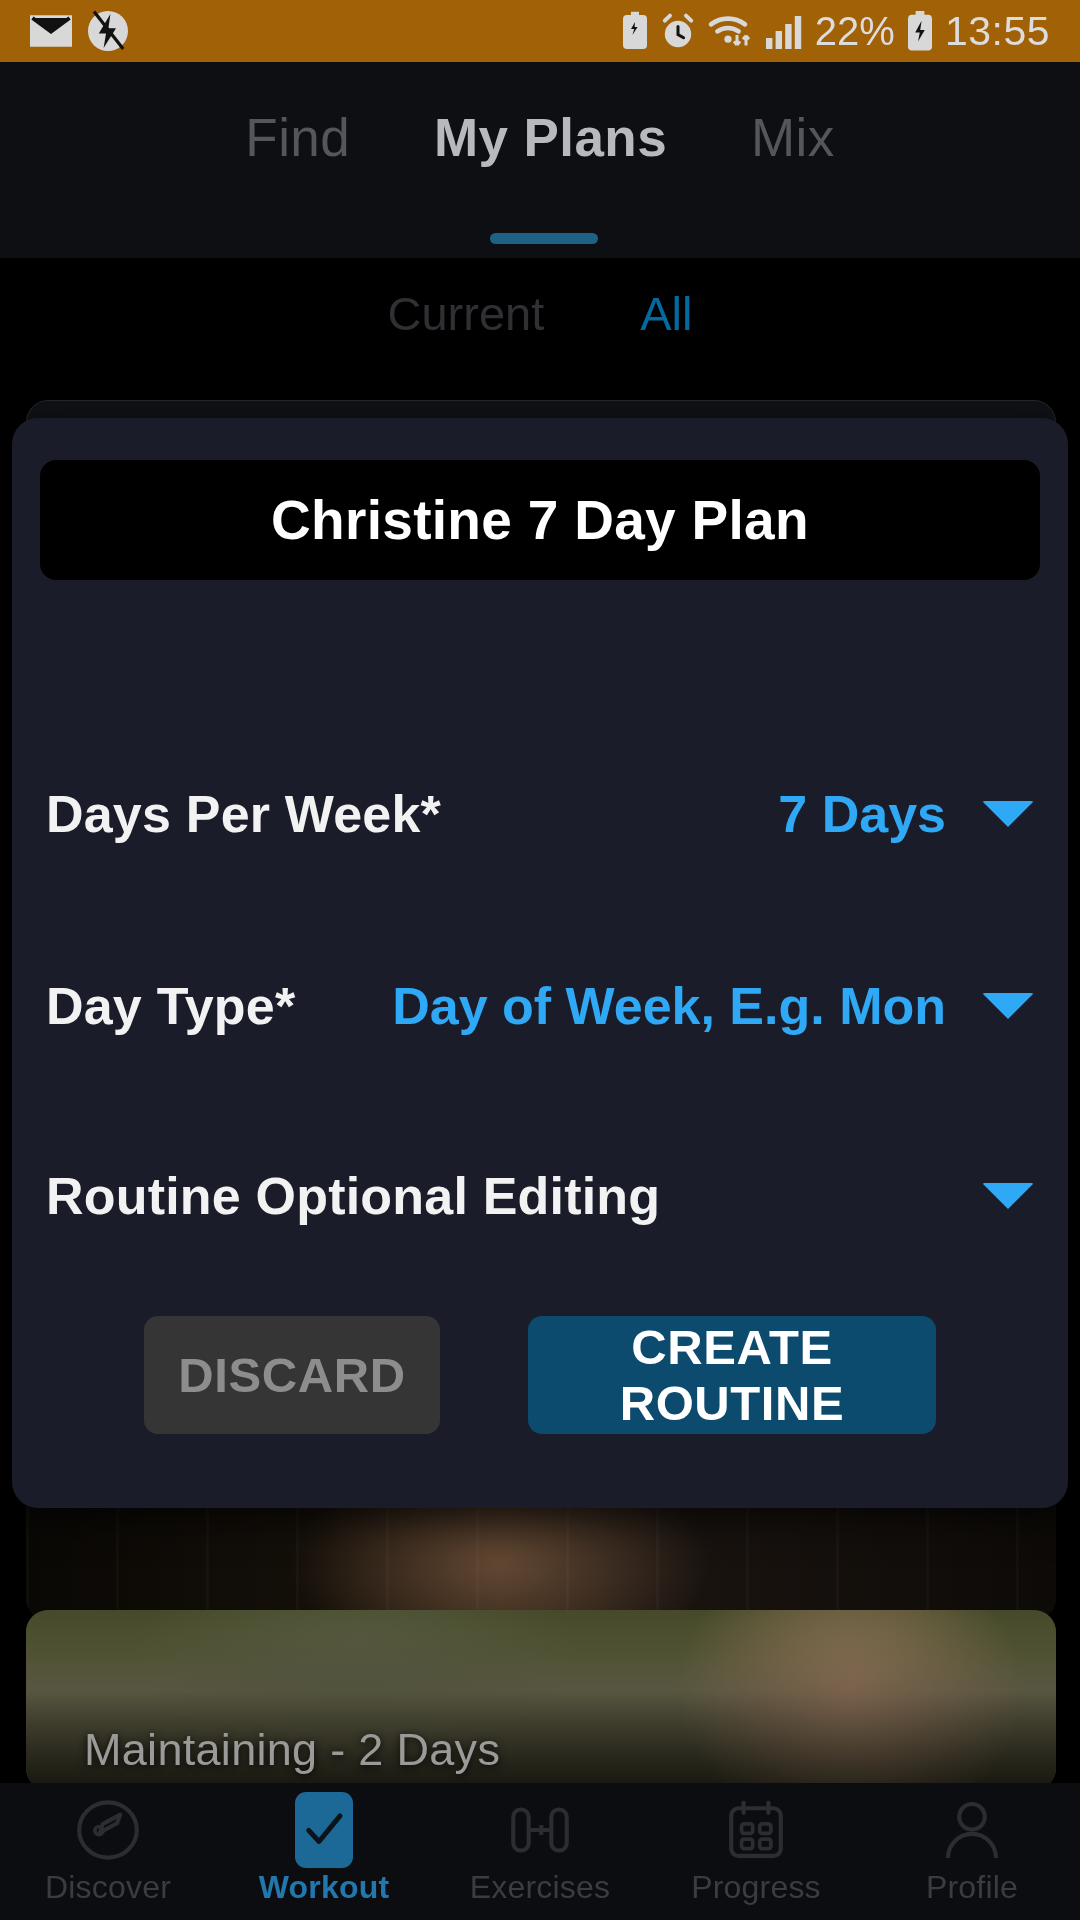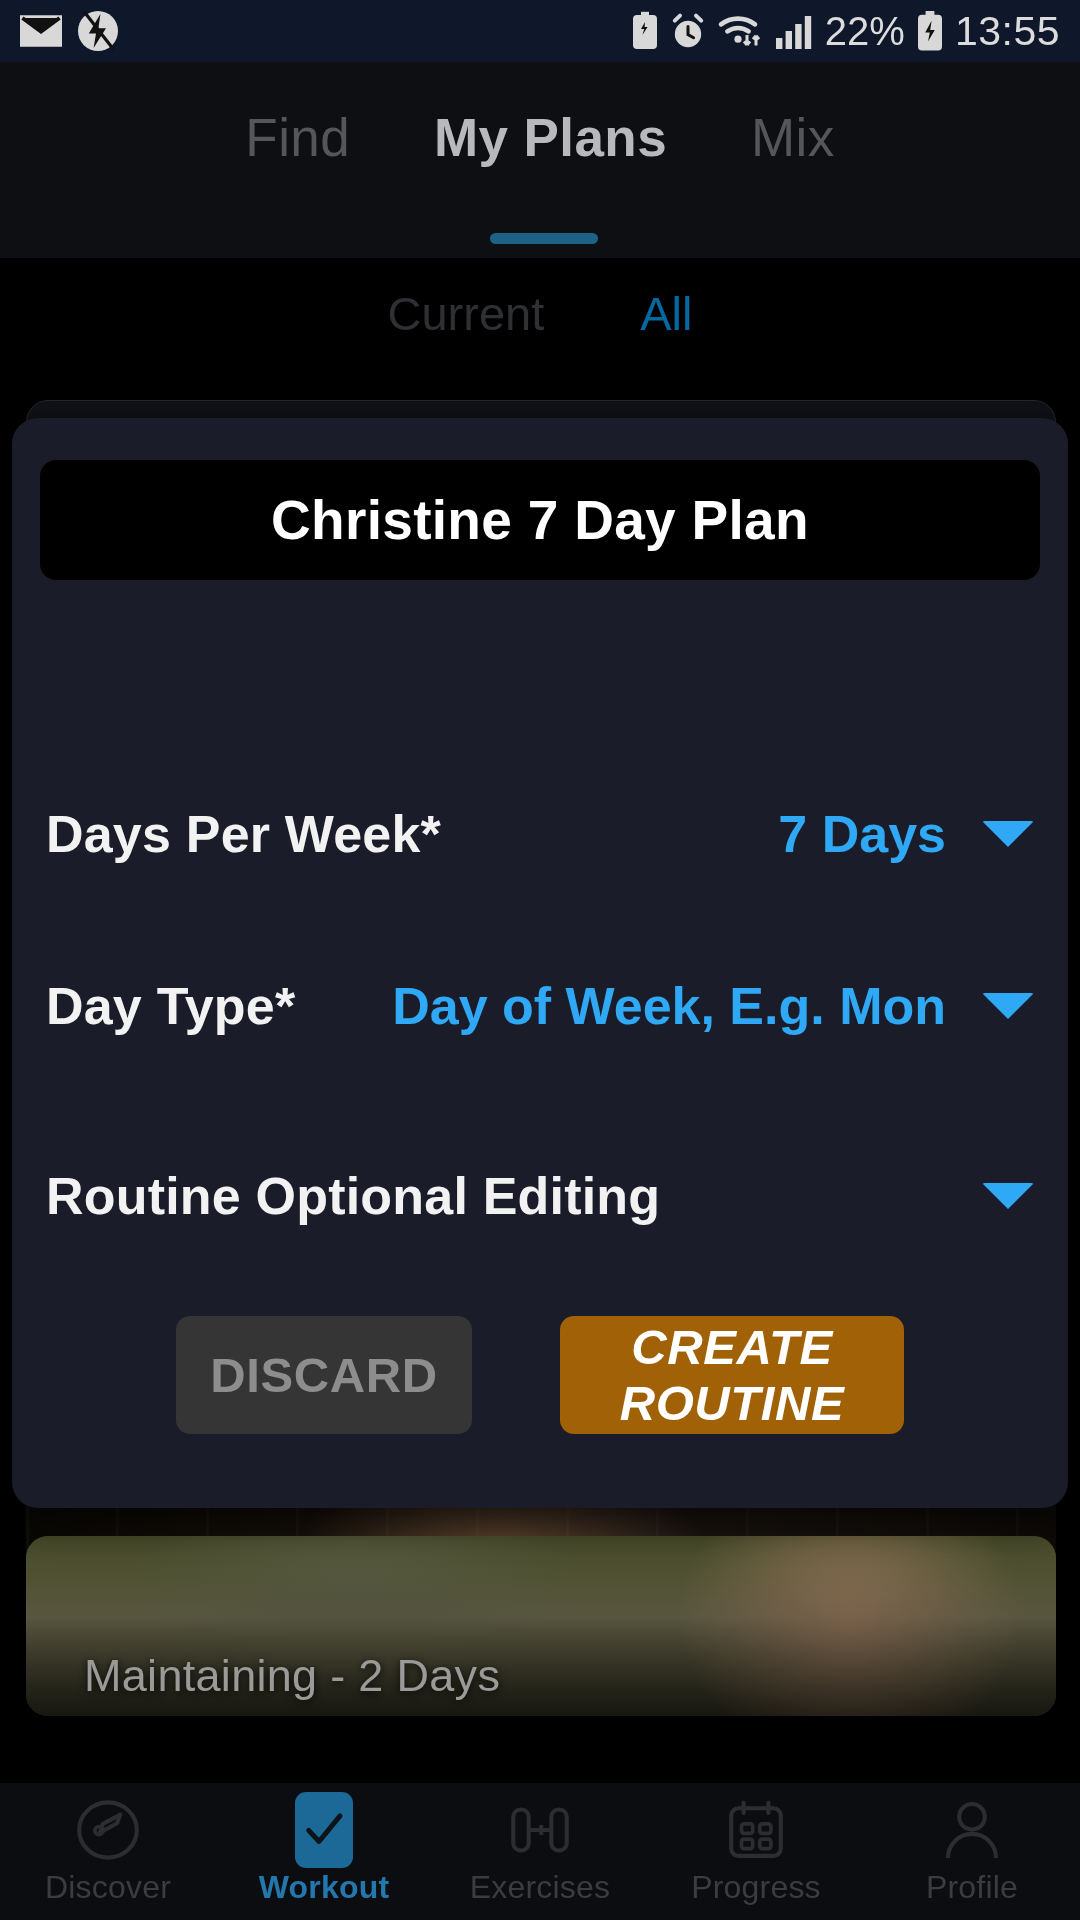--- a/index.html
+++ b/index.html
@@ -7,22 +7,22 @@
     width:1080px; height:1920px;
     background:#000;
     font-family:"Liberation Sans", sans-serif;
     overflow:hidden;
   }
   #screen { position:relative; width:1080px; height:1920px; background:#000; }
 
   
   .statusbar{
     position:absolute; top:0; left:0; width:1080px; height:62px;
-    background:#0f172a; display:flex; align-items:center;
-    padding:0 20px; color:#d2d2d2;
+    background:#a16207; display:flex; align-items:center;
+    padding:0 30px; color:#d2d2d2;
   }
   .sb-left{ display:flex; align-items:center; gap:16px; }
   .sb-right{ margin-left:auto; display:flex; align-items:center; gap:11px; }
   .sb-time{ font-size:41px; letter-spacing:.5px; color:#dcdcdc; font-weight:400;}
   .sb-pct{ font-size:40px; color:#dcdcdc; letter-spacing:0px;}
   .ico{ display:block; }
 
   
   .topbar{
     position:absolute; top:62px; left:0; width:1080px; height:196px;
@@ -54,21 +54,21 @@
   .stab.active{ color:#0369a1; }
 
   
   .bg-card{
     position:absolute; left:26px; width:1030px;
     border-radius:22px; overflow:hidden;
     background:#111;
   }
   #bgCardTop{ top:400px; height:1180px; background:#101217; border:1px solid #26282e;}
   #bgCard1{ top:1480px; height:140px; }
-  #bgCard2{ top:1536px; height:180px; }
+  #bgCard2{ top:1610px; height:180px; }
   .photo{ position:absolute; inset:0; }
   .photo.gym-dark{
     background:
       radial-gradient(ellipse 300px 160px at 46% 60%, rgba(150,110,80,.55), transparent 70%),
       linear-gradient(90deg,#0a0805 0%,#140f09 28%,#241a10 46%,#1a1410 62%,#0d0a07 100%);
   }
   .photo.gym-dark::after{
     content:""; position:absolute; inset:0;
     background:repeating-linear-gradient(90deg, rgba(255,255,255,.05) 0 3px, transparent 3px 90px);
     opacity:.5;
@@ -100,21 +100,21 @@
     position:absolute; top:42px; left:28px; width:1000px; height:120px;
     background:#000; border-radius:16px;
     display:flex; align-items:center; justify-content:center;
   }
   .name-field-text{ color:#fff; font-size:55px; font-weight:700; letter-spacing:.3px;}
 
   .row{
     position:absolute; left:0; width:1056px; height:96px;
     display:flex; align-items:center; padding:0 34px;
   }
-  #rowDays{ top:368px; }
+  #rowDays{ top:348px; }
   #rowType{ top:540px;justify-content:space-between; }
   #rowRoutine{ top:730px; }
 
   .row-label{ color:#f2f2f2; font-size:52px; font-weight:700; letter-spacing:.2px; white-space:nowrap;}
   .row-value{ color:#2fa8f5; font-size:52px; font-weight:700; margin-left:auto; white-space:nowrap;}
   #rowType .row-value{ margin-left:auto; margin-right:0; }
   .caret{
     width:0; height:0; margin-left:36px; flex:0 0 auto;
     border-left:26px solid transparent; border-right:26px solid transparent;
     border-top:26px solid #2fa8f5; border-radius:3px;
@@ -126,21 +126,21 @@
     display:flex; align-items:center; justify-content:center; gap:88px;
   }
   .btn{
     border:none; border-radius:14px; font-weight:700;
     letter-spacing:.6px; cursor:pointer; font-family:inherit;
   }
   .btn-discard{
     width:296px; height:118px; background:#353535; color:#8d8d8d; font-size:49px;
   }
   .btn-create{
-    width:344px; height:118px; background:#a16207; color:#fff; font-size:49px;font-style:italic;
+    width:408px; height:118px; background:#0c4a6e; color:#fff; font-size:49px;
   }
 
   
   .bottomnav{
     position:absolute; bottom:0; left:0; width:1080px; height:137px;
     background:#0b0d10; display:flex; align-items:center;
   }
   .navitem{
     flex:1; display:flex; flex-direction:column; align-items:center; gap:7px;
   }

